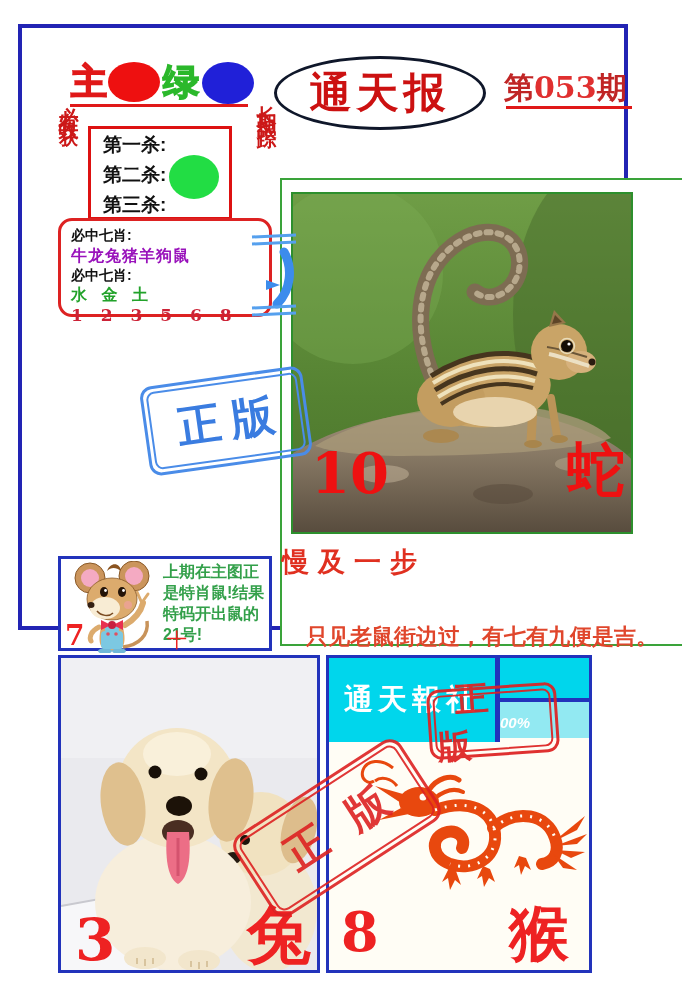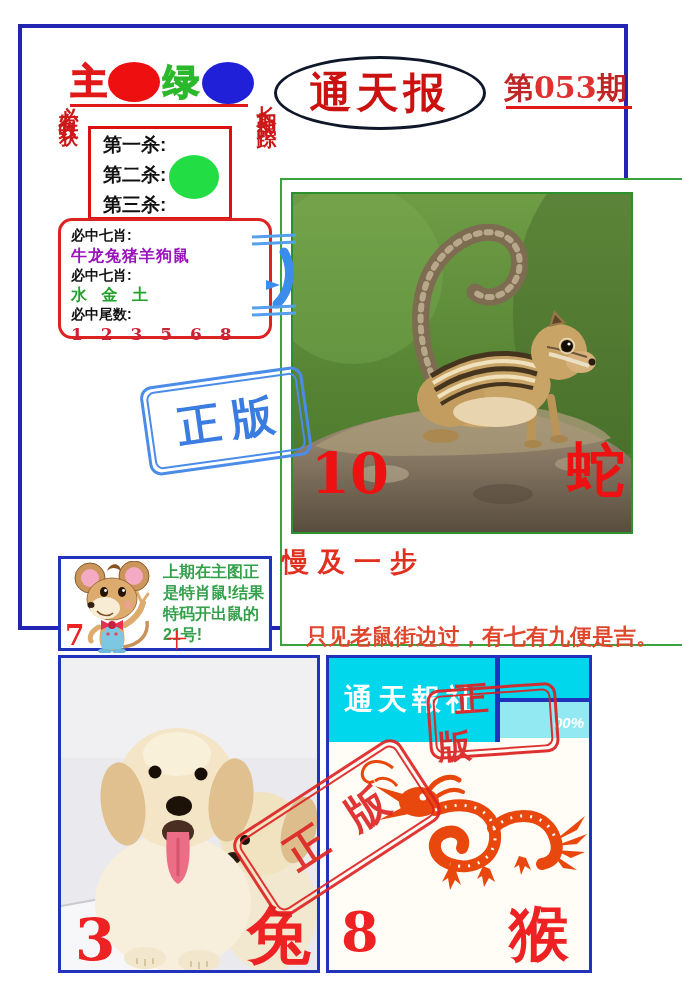--- a/index.html
+++ b/index.html
@@ -23,21 +23,21 @@
   .issue .num { color:#e03030; font-family:"DejaVu Serif",serif; }
   .issue-underline { left:484px; top:78px; width:126px; height:3px; background:#e01818; }
 
   .vert-red { writing-mode:vertical-rl; text-orientation:upright; color:#cc1818; font-weight:bold;
               font-size:20px; letter-spacing:7px; }
   .kill-box { left:66px; top:98px; width:144px; height:94px; border:3px solid #dd1111; background:#fff; }
   .kill-row { position:absolute; left:12px; font-size:19px; font-weight:bold; color:#111; }
   .green-ellipse { left:78px; top:26px; width:50px; height:44px; background:#22dd44; border-radius:50%; }
 
   .round-red-box { border:3px solid #dd2222; border-radius:14px; background:#fff; }
-  .zodiac-box { left:36px; top:190px; width:214px; height:121px; padding:5px 10px; }
+  .zodiac-box { left:36px; top:190px; width:214px; height:99px; padding:5px 10px; }
   .z-label { font-size:14px; font-weight:bold; color:#111; line-height:19px; }
   .z-purple { font-size:16px; font-weight:bold; color:#9912bb; line-height:21px; letter-spacing:1px; }
   .z-green  { font-size:16px; font-weight:bold; color:#22a22a; line-height:20px; letter-spacing:5px; }
   .z-red    { font-size:17px; font-weight:bold; color:#cc2236; line-height:21px; letter-spacing:6px;
               font-family:"DejaVu Serif",serif; }
 
   .notice-box { left:36px; top:318px; width:214px; height:204px; padding:6px 9px; }
   .notice-text { font-size:13px; color:#dd3322; line-height:1.47; text-align:justify; font-weight:bold; }
   .notice-title { font-size:18px; font-weight:bold; letter-spacing:2px; }
 
@@ -76,21 +76,21 @@
 
   .dragon-box { left:326px; top:655px; width:266px; height:318px; border:3px solid #2233bb; background:#fffdf5; overflow:hidden; }
   .agency-band { position:absolute; left:0; top:0; width:166px; height:84px; background:#00d6ec;
                  display:flex; align-items:center; justify-content:center; }
   .agency-band span { color:#fff; font-size:29px; font-weight:bold; letter-spacing:5px;
                  font-family:"Liberation Serif","DejaVu Serif",serif; }
   .band-divider { position:absolute; left:166px; top:0; width:5px; height:84px; background:#2233bb; }
   .band-cell-top { position:absolute; left:171px; top:0; width:89px; height:40px; background:#00d6ec; }
   .band-cell-bottom { position:absolute; left:171px; top:44px; width:89px; height:40px; background:#92e9f2;
                  border-top:4px solid #2233bb; margin-top:-4px; padding:12px 5px 0 0;
-                 text-align:right; }
+                 text-align:left; }
   .band-cell-bottom span { color:#ffffff; font-size:15px; font-weight:bold; font-style:italic; }
   .dragon-num { left:12px; top:242px; font-size:54px; }
   .dragon-zodiac { right:20px; top:236px; font-size:60px; font-family:"Liberation Sans",sans-serif; }
 
   .stamp-red-small { left:428px; top:686px; width:130px; height:70px; transform:rotate(-4deg);
                  border:3px solid #dd2222; border-radius:12px; z-index:9; opacity:.93; }
   .stamp-red-small .stamp-inner { border:2px solid #dd2222; border-radius:8px; }
   .stamp-red-small .stamp-text { font-size:34px; font-weight:bold; color:#dd2222; letter-spacing:20px; text-indent:20px; }
 
   .stamp-red-big { left:238px; top:780px; width:198px; height:96px; transform:rotate(-33deg);
@@ -131,21 +131,20 @@
       <div class="kill-row" style="top:63px;">第三杀:</div>
       <div class="abs green-ellipse"></div>
     </div>
     <div class="abs vert-red" style="left:232px;top:62px;">长期跟踪</div>
 
     <div class="abs round-red-box zodiac-box">
       <div class="z-label">必中七肖:</div>
       <div class="z-purple">牛龙兔猪羊狗鼠</div>
       <div class="z-label">必中七肖:</div>
       <div class="z-green">水 金 土</div>
-      <div class="z-label">必中尾数:</div>
       <div class="z-red">1 2 3 5 6 8</div>
     </div>
 
 
     <div class="abs stamp stamp-blue">
       <div class="stamp-inner">
           <span class="stamp-text">正版</span>
         </div>
     </div>
 

